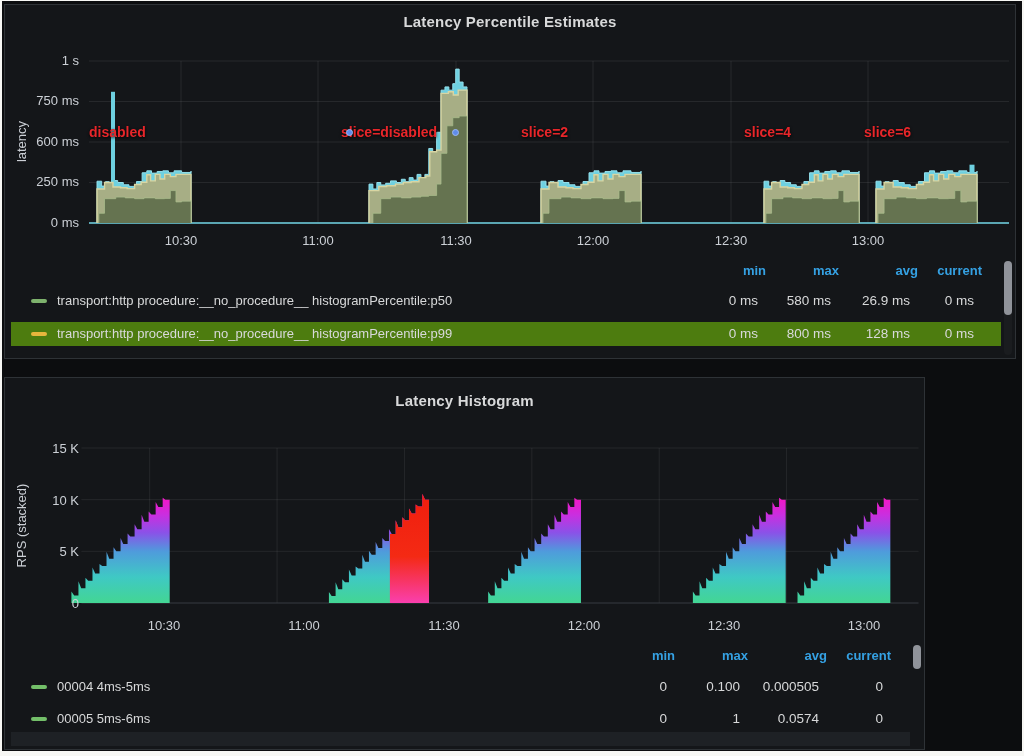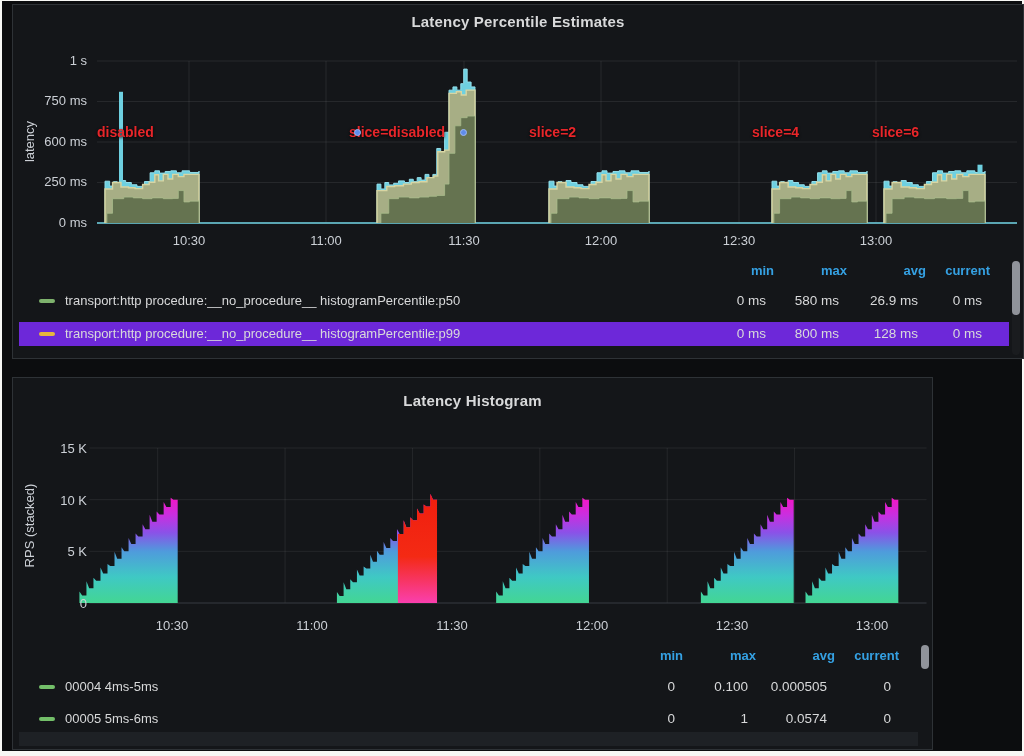--- a/index.html
+++ b/index.html
@@ -1,31 +1,31 @@
 <!DOCTYPE html>
 <html><head>
 <meta charset="utf-8">
 <style>
   html,body{margin:0;padding:0;width:1024px;height:756px;overflow:hidden;
     font-family:"Liberation Sans",sans-serif;background:#f7f7f4;}
   .app{position:absolute;left:2px;top:1px;width:1020px;height:750px;background:#0c0d0f;}
-  .panel{position:absolute;background:#141619;border:1px solid #2e3236;box-sizing:border-box;margin-left:8px;}
+  .panel{position:absolute;background:#141619;border:1px solid #2e3236;box-sizing:border-box;}
   .panel-title{position:absolute;left:0;right:0;text-align:center;color:#d8d9da;
     font-size:15px;font-weight:700;letter-spacing:.2px;cursor:pointer;}
   .chart-svg{position:absolute;left:0;top:0;width:100%;height:100%;}
   .ytick{position:absolute;width:70px;text-align:right;font-size:13px;font-weight:500;color:#ccd0d6;line-height:16px;}
   .xtick{position:absolute;width:70px;text-align:center;font-size:13px;font-weight:500;color:#ccd0d6;line-height:16px;}
   .vlabel{position:absolute;color:#ccd0d6;font-size:13px;font-weight:500;white-space:nowrap;
     transform:rotate(-90deg);transform-origin:center;}
   .ann{position:absolute;width:130px;text-align:left;color:#e8262a;font-weight:700;font-size:14px;
     line-height:16px;text-shadow:0 1px 3px rgba(0,0,0,.9);white-space:nowrap;}
   .dot{position:absolute;width:7px;height:7px;border-radius:50%;background:#5f8cea;border:1px solid #9db9f2;box-sizing:border-box;}
   .lg-head-cell{position:absolute;width:110px;text-align:right;color:#35a1e3;font-size:13px;font-weight:700;cursor:pointer;}
   .lg-row{position:absolute;left:6px;right:14px;}
-  .lg-row.hl{background:#6d28d9;}
+  .lg-row.hl{background:#4d7c0f;}
   .sw{position:absolute;left:20px;top:50%;margin-top:-2px;width:16px;height:4px;border-radius:2px;}
   .lg-label{position:absolute;left:46px;top:50%;margin-top:-8px;font-size:13px;color:#d8d9da;
     white-space:nowrap;line-height:16px;cursor:pointer;}
   .lg-val{position:absolute;top:50%;margin-top:-8px;width:120px;text-align:right;font-size:13.5px;color:#d8d9da;line-height:16px;}
   .hl-strip{position:absolute;left:6px;right:14px;background:#1e2125;}
   .sb-track{position:absolute;width:8px;border-radius:4px;background:#1a1c1f;}
   .sb-thumb{position:absolute;width:8px;border-radius:4px;background:#90939a;cursor:pointer;}
 </style>
 </head>
 <body>

